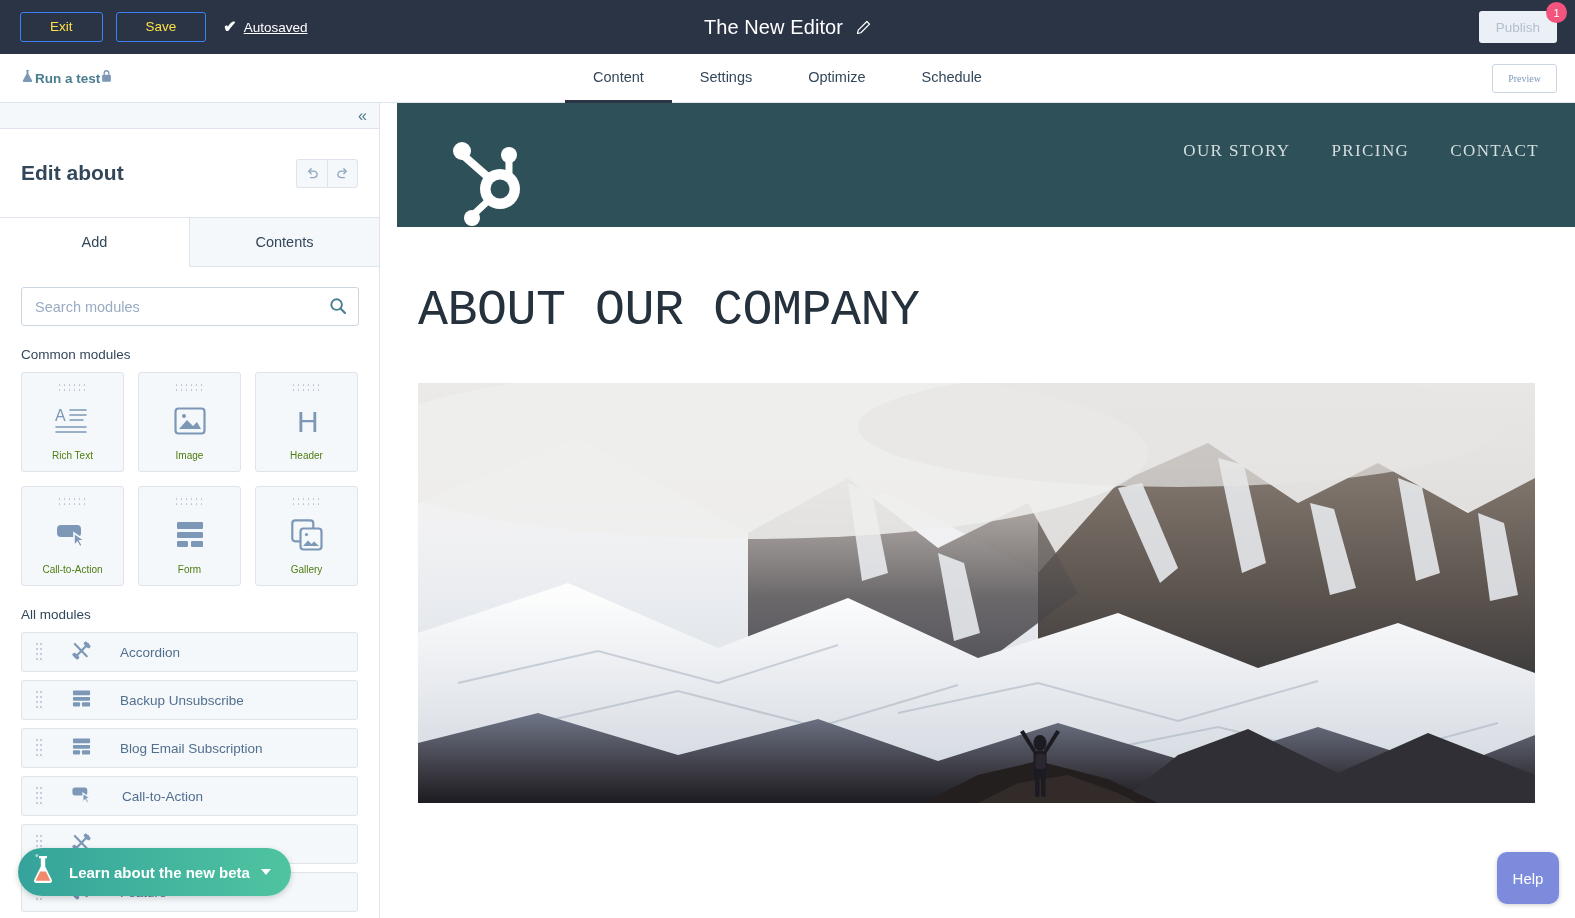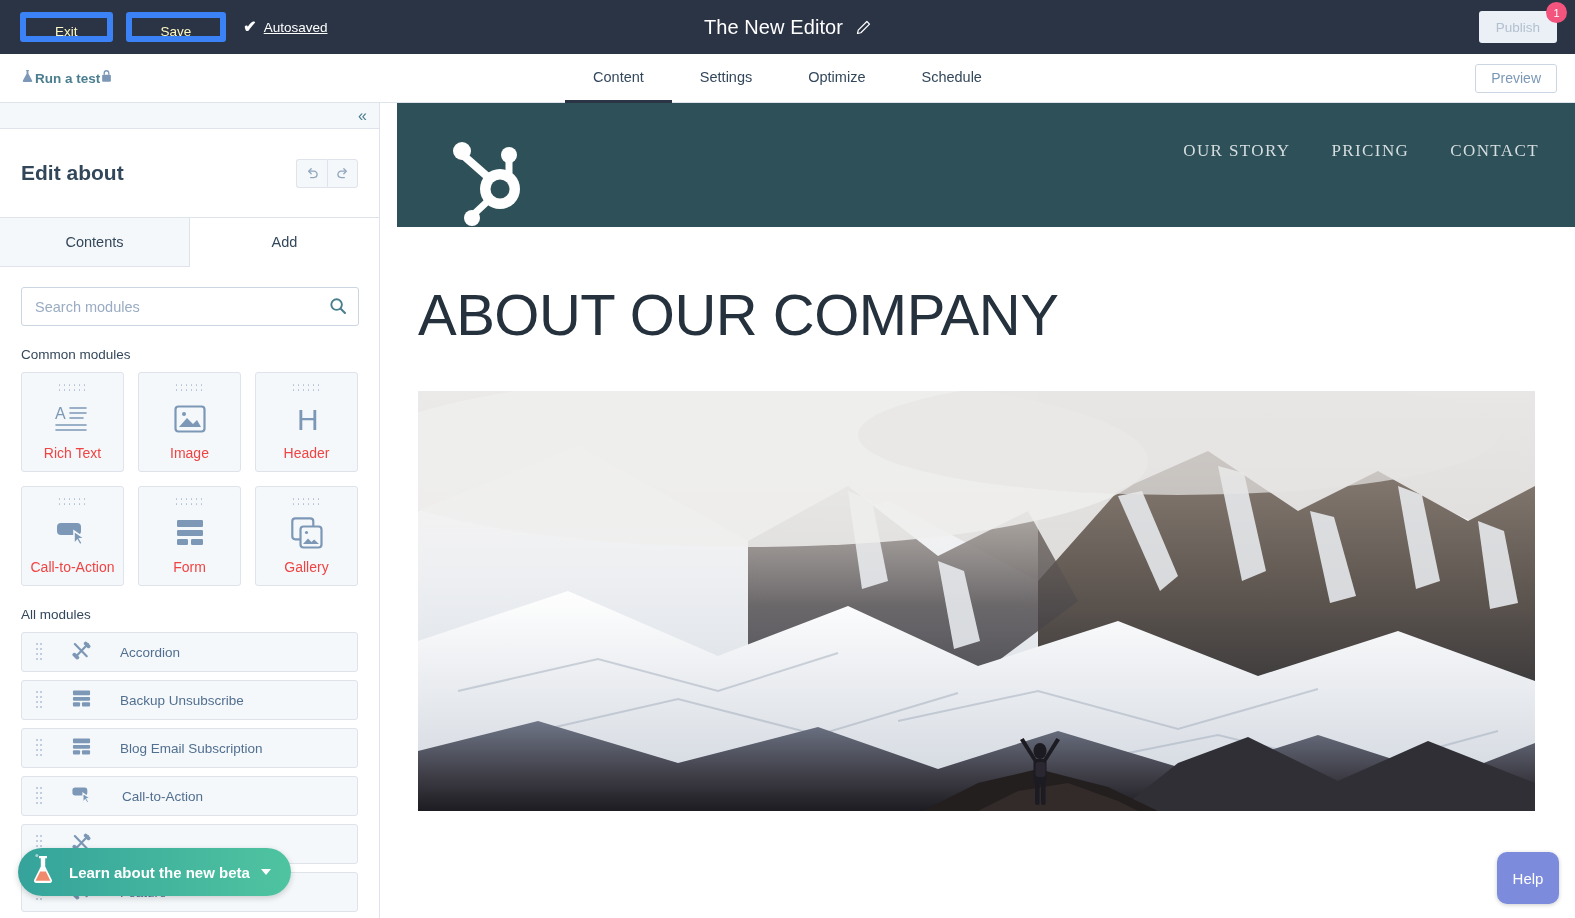--- a/index.html
+++ b/index.html
@@ -14,22 +14,22 @@
 
   
   .topbar {
     position: absolute; left: 0; top: 0; width: 1575px; height: 54px;
     background: #2b3445;
     display: flex; align-items: center;
   }
   .topbar-left { display: flex; align-items: center; padding-left: 20px; gap: 13px; }
   .btn-outline {
     height: 30px; min-width: 54px; padding: 0 29px;
-    background: transparent; color: #fef9c3;
-    border: 6px solid #3b82f6; border-radius: 3px;
+    background: transparent; color: #fde047;
+    border: 1px solid #3b82f6; border-radius: 3px;
     font-size: 13.5px; line-height: 28px; text-align: center;
     cursor: pointer; font-family: "Liberation Sans", sans-serif;
   }
   .autosaved-wrap { display: flex; align-items: center; gap: 7px; margin-left: 4px; }
   .check-icon { color: #ffffff; font-size: 16px; line-height: 1; font-weight: bold; }
   .autosaved-text {
     color: #ffffff; font-size: 13.5px; text-decoration: underline; cursor: pointer;
   }
   .topbar-center {
     position: absolute; left: 0; right: 0; top: 0; height: 54px;
@@ -81,22 +81,22 @@
     display: flex; align-items: center; padding: 0 28px;
     font-size: 14.5px; color: #33475b; cursor: pointer;
     border-bottom: 3px solid transparent; height: 49px;
   }
   .nav-tab.active { border-bottom-color: #2b3445; }
   .btn-preview {
     position: absolute; right: 18px;
     height: 29px; padding: 1px 15px;
     background: #ffffff; color: #7c98b6;
     border: 1px solid #cbd6e2; border-radius: 3px;
-    font-size: 14px; cursor: pointer;
-    font-family: Liberation Sans, sans-serif;
+    font-size: 10px; cursor: pointer;
+    font-family: Liberation Serif, serif;
   }
 
   
   .sidebar {
     position: absolute; left: 0; top: 103px; width: 380px; height: 815px;
     background: #ffffff; border-right: 1px solid #dfe3eb; overflow: hidden;
   }
   .collapse-strip {
     height: 26px; background: #f5f8fa; border-bottom: 1px solid #dfe3eb;
     display: flex; align-items: center; justify-content: flex-end; padding-right: 12px;
@@ -149,21 +149,21 @@
     width: 103px; height: 100px; background: #f5f8fa;
     border: 1px solid #dfe3eb; border-radius: 3px;
     display: flex; flex-direction: column; align-items: center;
     cursor: grab; position: relative; padding-top: 11px;
   }
   .grip-dots { display: grid; grid-template-columns: repeat(6, 3px); gap: 2px; }
   .grip-dots i { width: 1.6px; height: 1.6px; background: #b0c1d4; border-radius: 50%; display:block; }
   .grip-dots.two-row { grid-template-rows: repeat(2, 3px); }
   .mod-icon { flex: 1; display: flex; align-items: center; justify-content: center; }
   .mod-label {
-    font-size: 14px; color: #ef4444; padding-bottom: 10px; text-align: center;
+    font-size: 10px; color: #4d7c0f; padding-bottom: 10px; text-align: center;
   }
 
   .mod-list { margin-top: 2px; }
   .mod-row {
     height: 40px; background: #f5f8fa; border: 1px solid #dfe3eb; border-radius: 3px;
     display: flex; align-items: center; gap: 29px; padding-left: 14px;
     margin-bottom: 8px; cursor: grab;
   }
   .row-grip { display: grid; grid-template-columns: repeat(2, 3px); grid-template-rows: repeat(4, 4px); gap: 1px; }
   .row-grip i { width: 2px; height: 2px; background: #b0c1d4; border-radius: 50%; display: block; }
@@ -196,22 +196,22 @@
   .site-nav {
     position: absolute; right: 36px; top: 38px;
     display: flex; gap: 41px;
   }
   .site-nav a {
     color: #d6dee0; font-family: "Liberation Serif", serif;
     font-size: 17px; letter-spacing: 1.4px; text-decoration: none; cursor: pointer;
   }
   .site-main { padding: 58px 38px 0 38px; }
   .site-h1 {
-    font-size: 58px; color: #25323d; letter-spacing: -0.5px;
-    font-weight: normal; line-height: 1.05;
+    font-size: 50px; color: #25323d; letter-spacing: -0.5px;
+    font-weight: normal; line-height: 1.05; font-family: Liberation Mono, monospace;
   }
   .hero-photo {
     margin-top: 45px; width: 1117px; height: 420px;
     position: relative; overflow: hidden; background: #cdd2d6;
   }
   .hero-photo svg { display: block; width: 100%; height: 100%; }
 
   
   .help-btn {
     position: absolute; right: 16px; bottom: 14px; z-index: 50;
@@ -295,22 +295,22 @@
       <div class="ur-btn">
         <svg width="15" height="15" viewBox="0 0 16 16">
             <path d="M11.5 5.5h-5a3.4 3.4 0 0 0 0 6.8H10" fill="none" stroke="#8fa6bd" stroke-width="1.4" stroke-linecap="round"></path>
             <path d="M9.4 3 12 5.6 9.4 8.2" fill="none" stroke="#8fa6bd" stroke-width="1.4" stroke-linecap="round" stroke-linejoin="round"></path>
           </svg>
       </div>
     </div>
   </div>
 
   <div class="side-tabs">
+    <div class="side-tab active">Add</div>
     <div class="side-tab">Contents</div>
-    <div class="side-tab active">Add</div>
   </div>
 
   <div class="side-body">
 
     <div class="search-wrap">
       <input class="search-input" type="text" placeholder="Search modules" style="">
       <span class="search-icon-btn">
         <svg width="18" height="18" viewBox="0 0 18 18">
             <circle cx="7.6" cy="7.6" r="5.3" fill="none" stroke="#4a7e8f" stroke-width="1.9"></circle>
             <path d="M11.7 11.7 16 16" stroke="#4a7e8f" stroke-width="2.1" stroke-linecap="round"></path>

